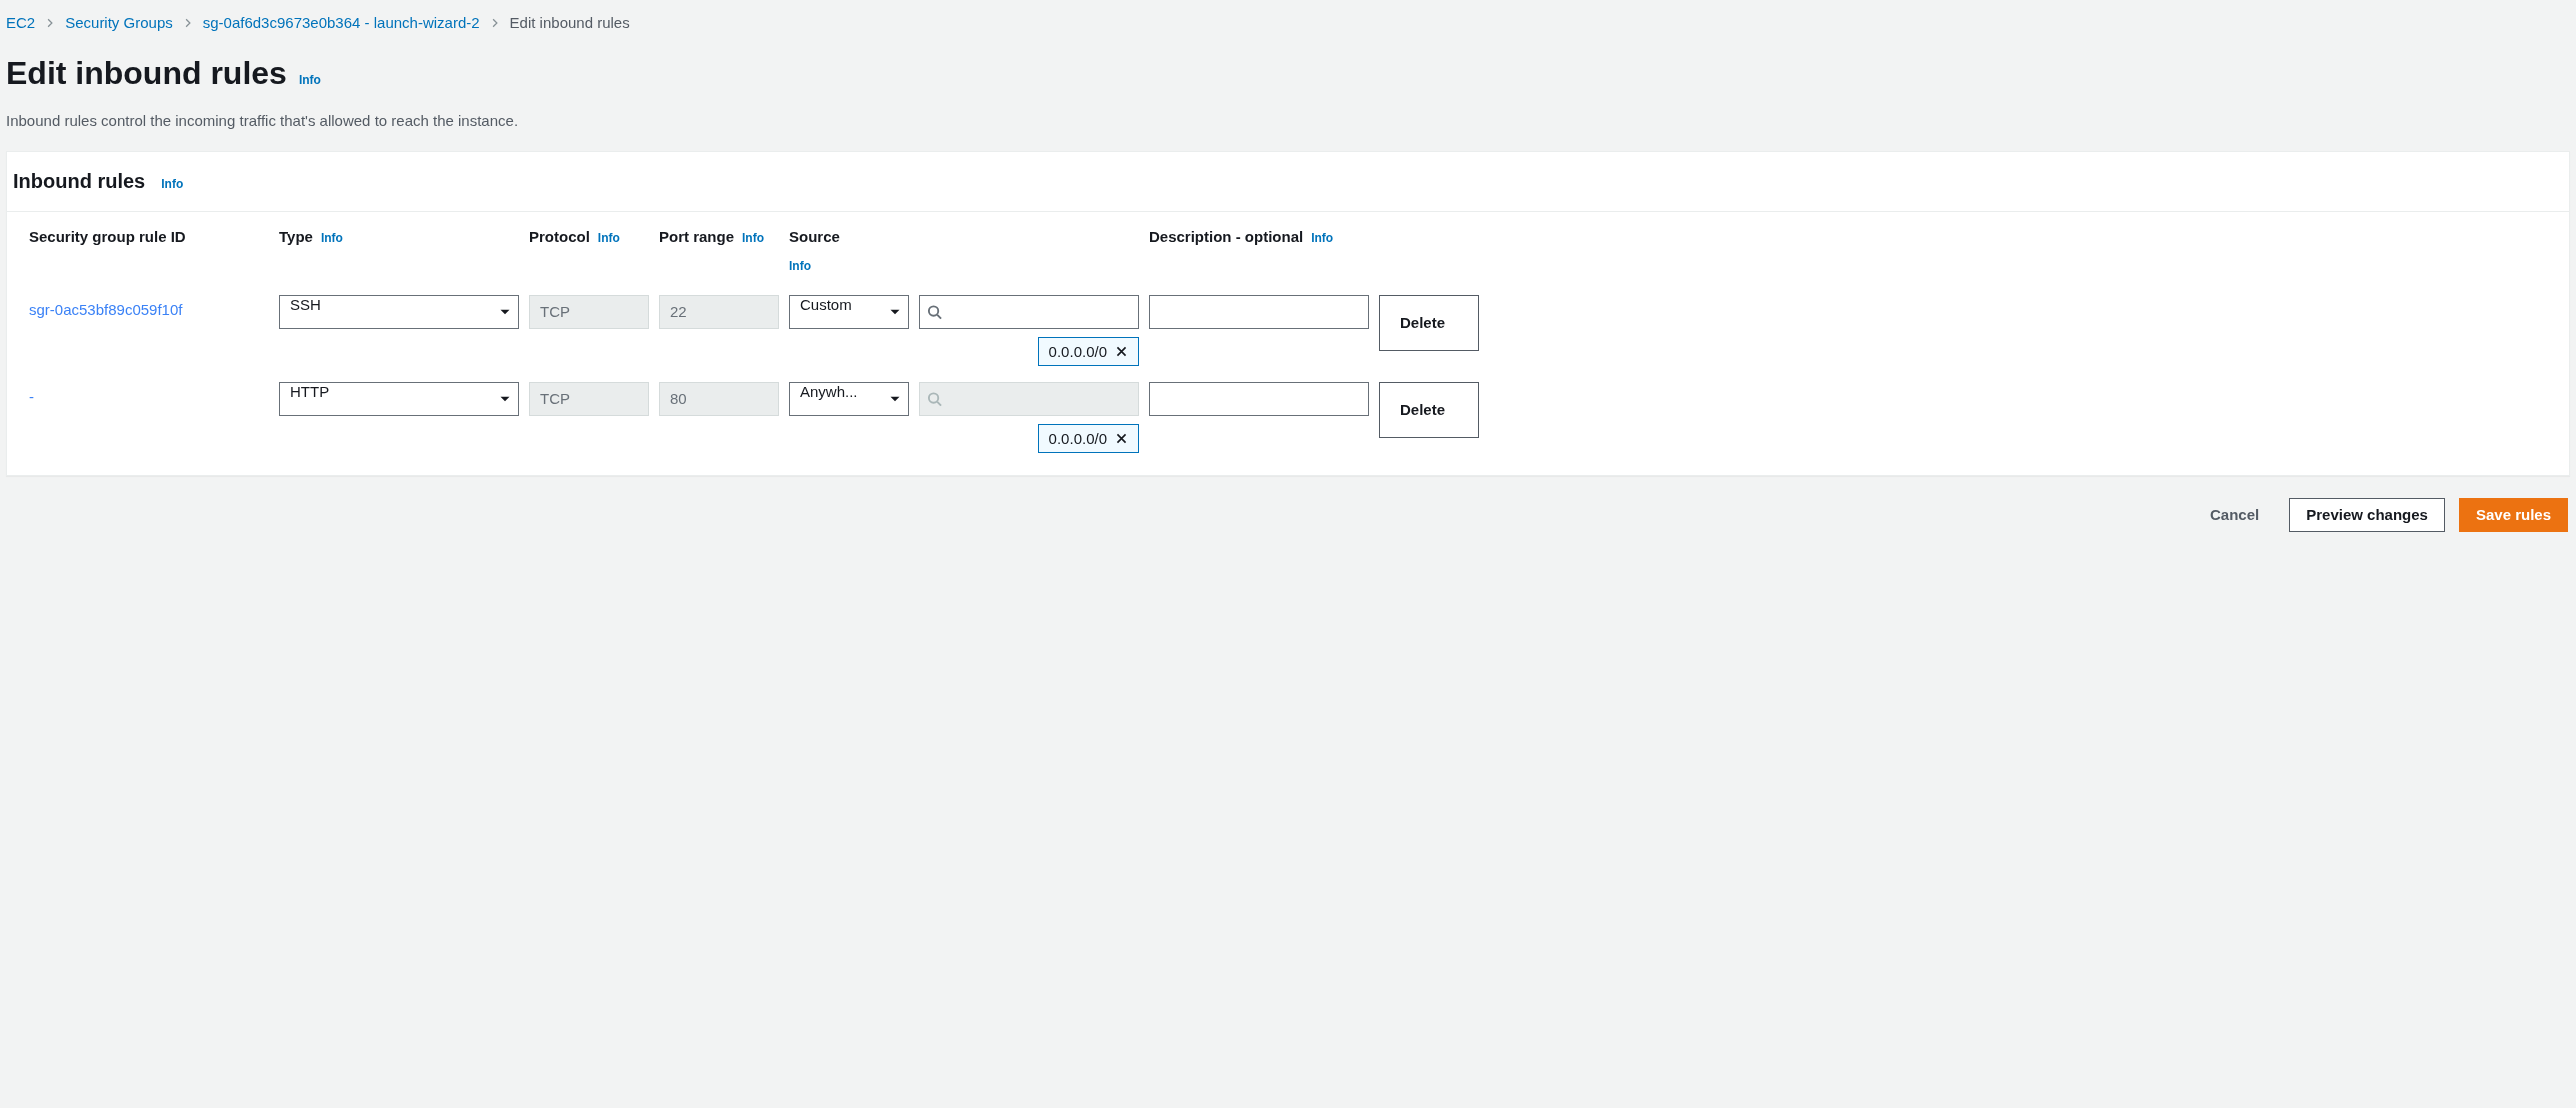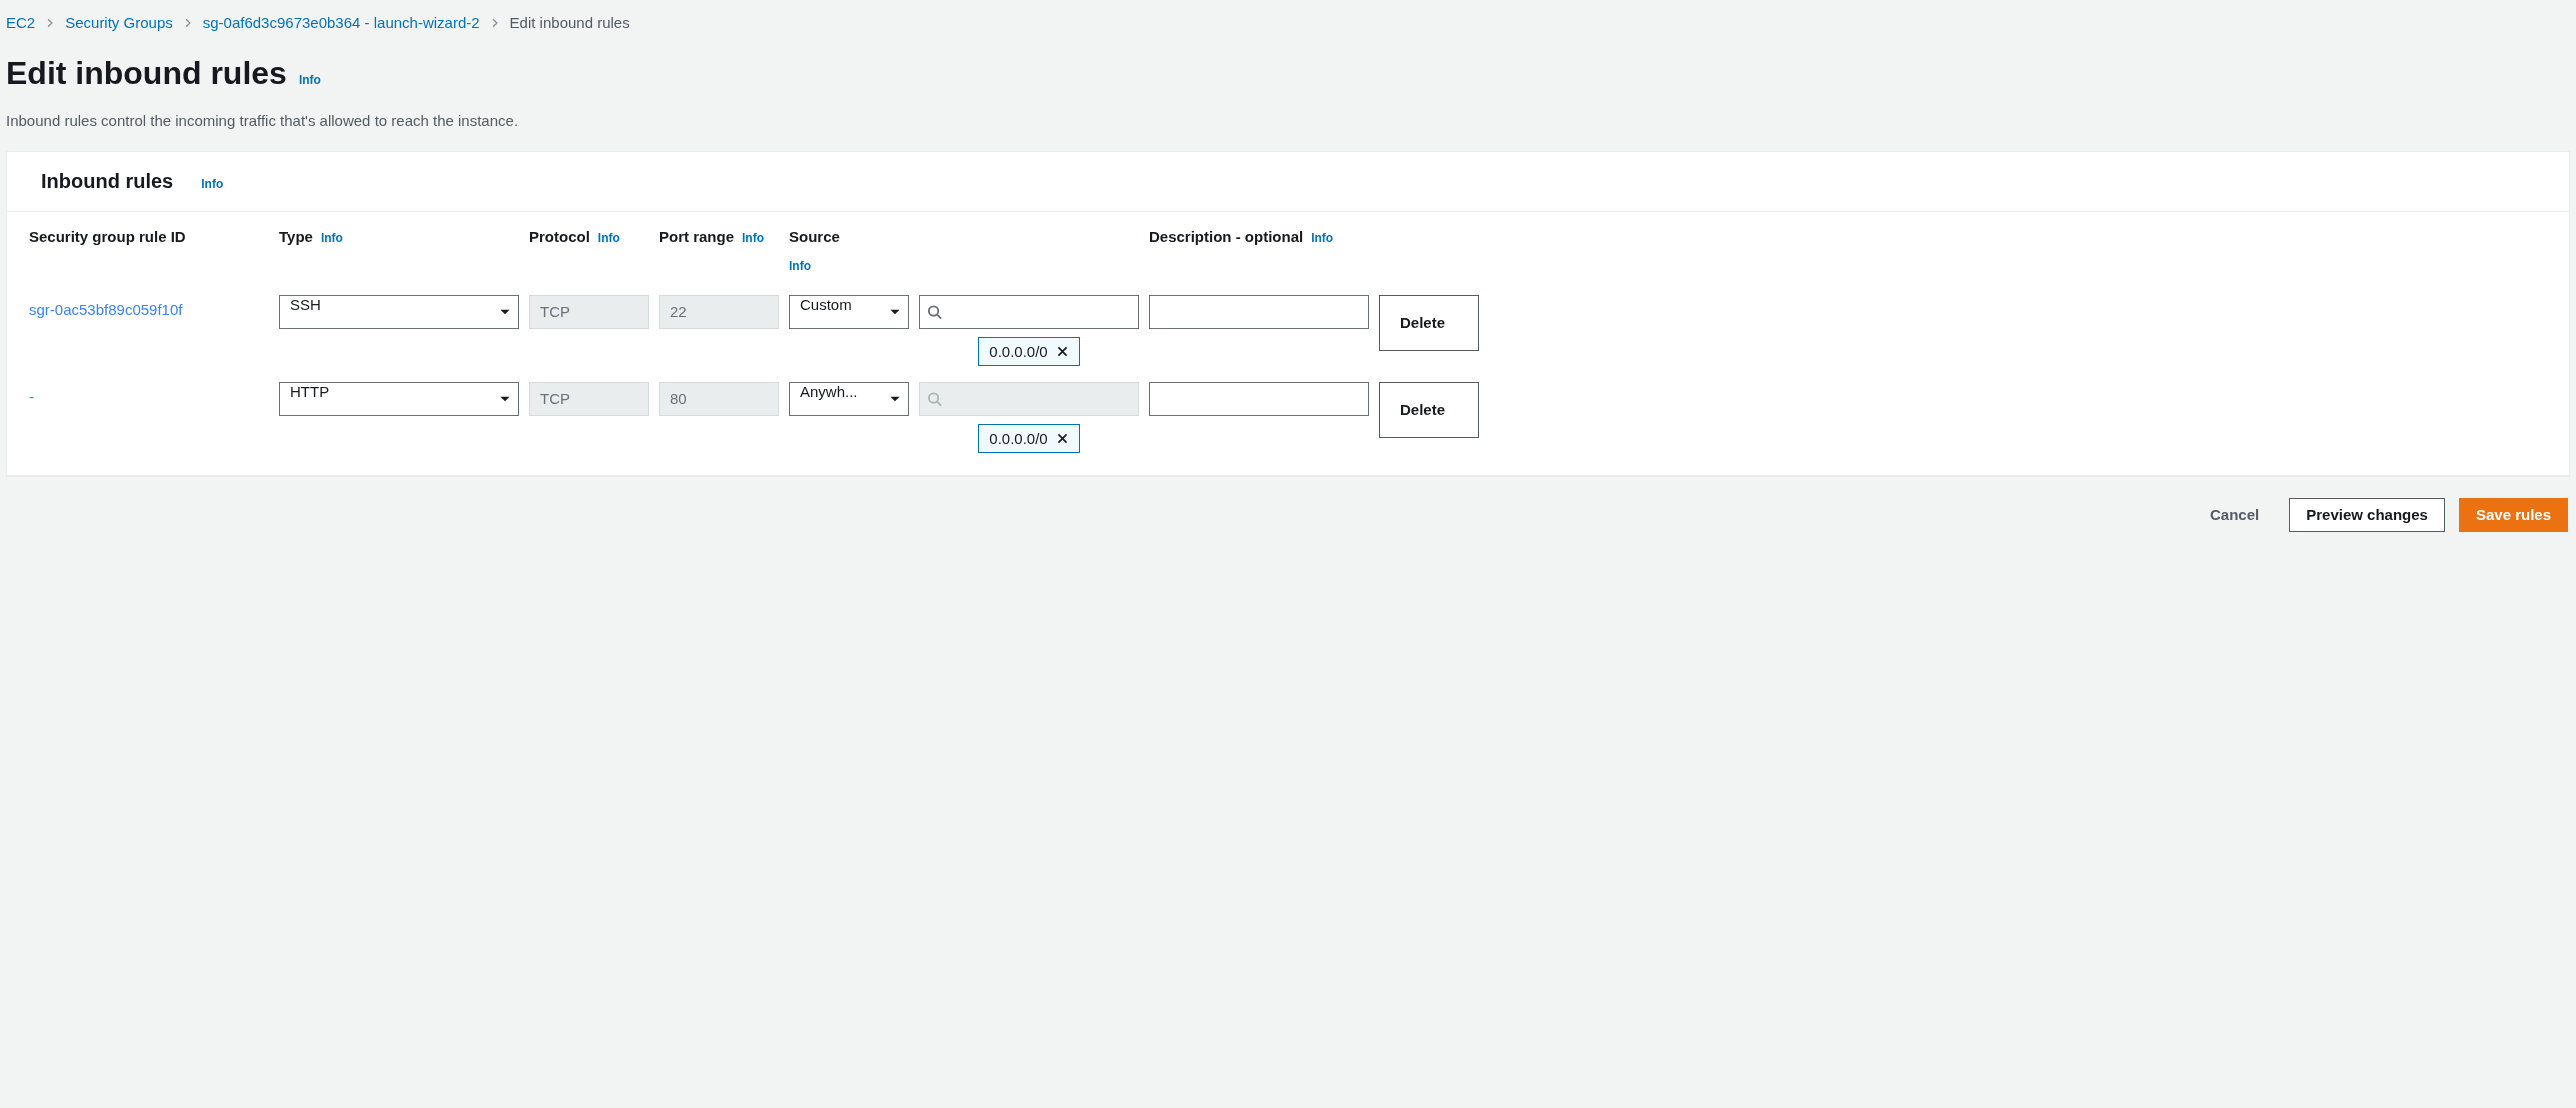--- a/index.html
+++ b/index.html
@@ -54,24 +54,24 @@
     margin-bottom: 22px;
   }
 
   
   .panel {
     background: #ffffff;
     border: 1px solid #eaeded;
     box-shadow: 0 1px 1px rgba(0,0,0,0.04);
   }
   .panel-header {
-    padding: 18px 34px;
+    padding: 18px 6px;
     display: flex;
     align-items: baseline;
-    gap: 28px;
+    gap: 16px;
   }
   .panel-header h2 {
     font-size: 20px;
     font-weight: 700;
   }
 
   
   .rules-table {
     border-top: 1px solid #eaeded;
     padding: 0 22px 22px 22px;
@@ -214,21 +214,21 @@
   .footer-actions {
     display: flex;
     justify-content: flex-end;
     gap: 14px;
     padding: 22px 2px 4px 0;
   }
 
   .source-cell {
     display: flex;
     flex-direction: column;
-    align-items: center;
+    align-items: flex-end;
   }
 
   svg { display: block; }
 </style>
 </head>
 <body>
 
 <nav class="breadcrumb">
   <a>EC2</a>
   <span class="chev">

